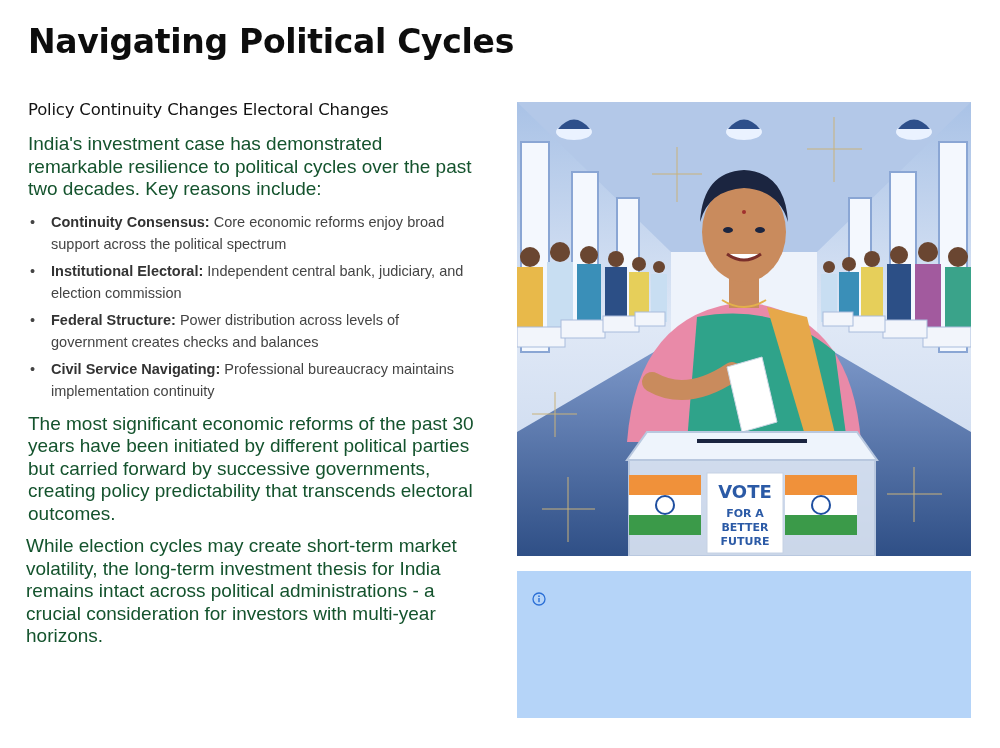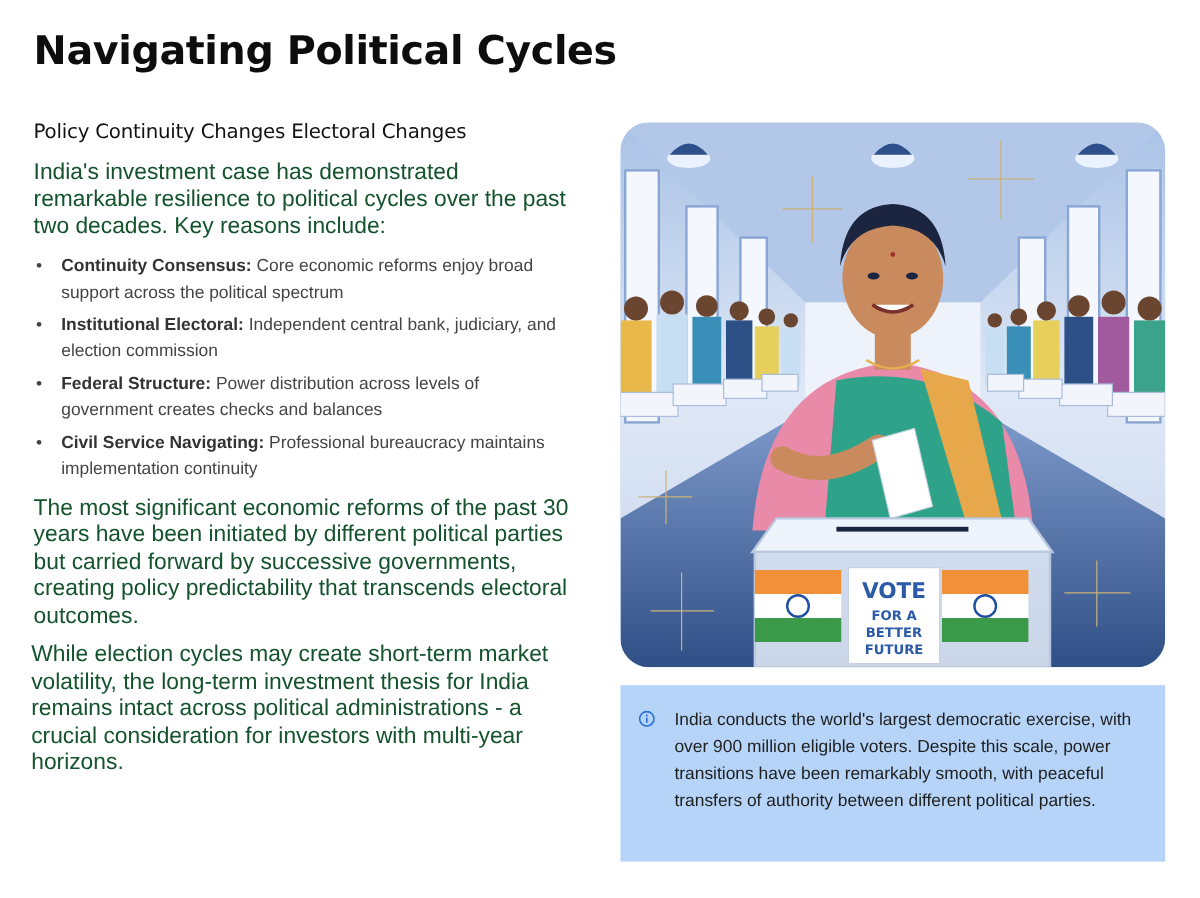--- a/index.html
+++ b/index.html
@@ -12,21 +12,21 @@
   .subtitle { margin: 0 0 14px 0; font-family: "DejaVu Sans", sans-serif; font-weight: 500;
               font-size: 16.5px; color: #111; letter-spacing: -0.2px; }
   .para { margin: 0 0 10px 0; font-size: 19px; line-height: 22.5px; color: #14532d; }
   ul.reasons { list-style: none; margin: 0 0 10px 0; padding: 0; }
   ul.reasons li { position: relative; padding-left: 23px; margin-bottom: 4px;
                   font-size: 14.5px; line-height: 22.5px; color: #444; }
   ul.reasons li .bullet { position: absolute; left: 2px; top: 0; color: #444; }
   ul.reasons li b { color: #333; font-weight: bold; }
   .para.outdent { margin-left: -2px; }
   .hero { position: absolute; left: 517px; top: 102px; width: 454px; height: 454px;
-          overflow: hidden; background: #c9d9ef; border-radius: 24px; }
+          overflow: hidden; background: #c9d9ef; }
   .hero svg { display: block; }
   .info { position: absolute; left: 517px; top: 571px; width: 454px; height: 147px;
           background: #b5d4f8; box-sizing: border-box; padding: 18px 26px 0 45px; }
   .info-icon { position: absolute; left: 15px; top: 21px; width: 14px; height: 14px; }
   .info-text { margin: 0; font-size: 14.5px; line-height: 22.5px; color: #1e1e1e; }
 </style>
 </head>
 <body>
 
 <h1 class="title">Navigating Political Cycles</h1>
@@ -197,14 +197,13 @@
     </g>
   </svg>
 </div>
 
 <div class="info">
   <svg class="info-icon" viewBox="0 0 14 14" xmlns="http://www.w3.org/2000/svg">
     <circle cx="7" cy="7" r="6" fill="none" stroke="#2b6fd6" stroke-width="1.3"></circle>
     <rect x="6.3" y="6" width="1.4" height="4.2" fill="#2b6fd6"></rect>
     <circle cx="7" cy="4.2" r="0.85" fill="#2b6fd6"></circle>
   </svg>
-  <p class="info-text">India conducts the world's largest democratic exercise, with over 900 million eligible voters. Despite this scale, power transitions have been remarkably smooth, with peaceful transfers of authority between different political parties.</p>
 </div>
 
 </body></html>

